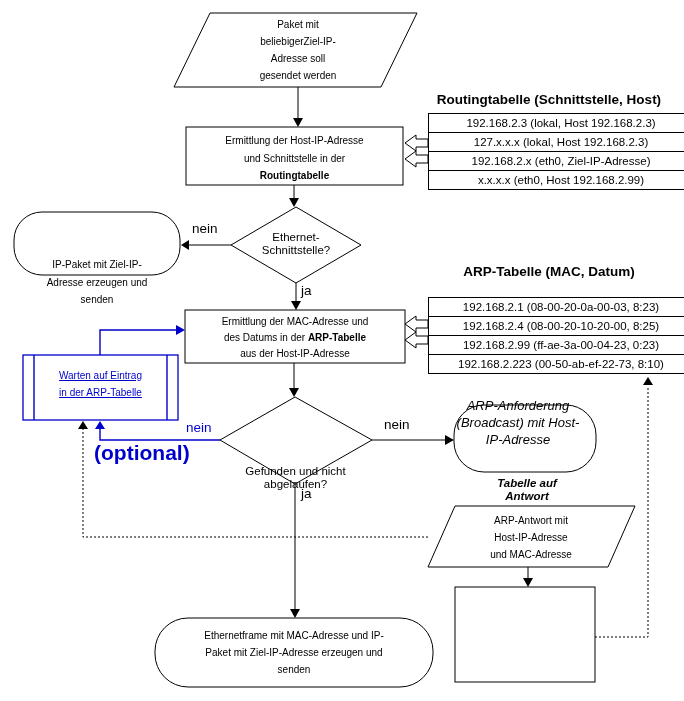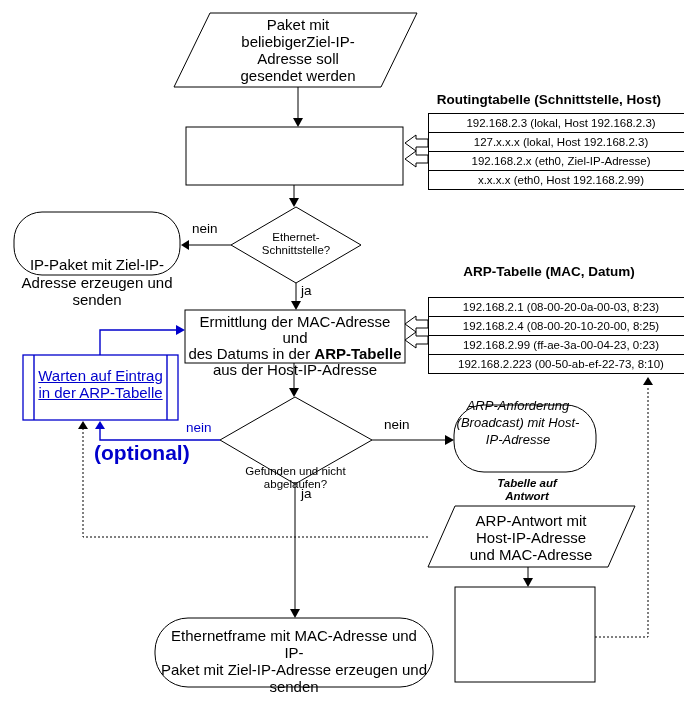--- a/index.html
+++ b/index.html
@@ -7,21 +7,21 @@
     font-family:"Liberation Sans",sans-serif;color:#000;overflow:hidden;}
   #wires{position:absolute;left:0;top:0;}
   .shape{fill:#fff;stroke:#000;stroke-width:1;}
   .wire{stroke:#000;stroke-width:1;fill:none;}
   .dotted{stroke-dasharray:2 2;}
   .head{fill:#000;stroke:none;}
   .hollow{fill:#fff;stroke:#000;stroke-width:1;}
   .blue-stroke{stroke:var(--accent);stroke-width:1.4;fill:none;}
   .blue-head{fill:var(--accent);stroke:none;}
   .blue-shape{fill:#fff;stroke:var(--accent);stroke-width:1.3;}
-  .txt{position:absolute;text-align:center;font-size:15px;line-height:17px;}
+  .txt{position:absolute;text-align:center;font-size:10px;line-height:17px;}
   .small{font-size:11.5px;line-height:13px;}
   .bold{font-weight:bold;}
   .blue-text{color:var(--accent);}
   .lbl{position:absolute;font-size:13.5px;}
   .tbl{position:absolute;width:266px;border-radius:7px;}
   .tbl-title{position:absolute;width:258px;text-align:center;font-weight:bold;font-size:13.5px;}
   .tbl-row{box-sizing:border-box;height:20px;border:1px solid #000;margin-top:-1px;
     background:#fff;font-size:11.5px;text-align:center;line-height:18px;}
   .tbl-row:first-child{margin-top:0;}
   .italic{font-style:italic;font-weight:bold;}
@@ -105,20 +105,25 @@
     </g>
   </svg>
 
   <div class="txt" style="left:198px;top:16px;width:200px;">
     <div>Paket mit</div>
     <div>beliebigerZiel-IP-</div>
     <div>Adresse soll</div>
     <div>gesendet werden</div>
   </div>
 
+  <div class="txt" style="left:187px;top:132px;width:215px;line-height:17.5px;">
+    <div>Ermittlung der Host-IP-Adresse</div>
+    <div>und Schnittstelle in der</div>
+    <div class="bold">Routingtabelle</div>
+  </div>
 
   <div class="tbl-title" style="left:420px;top:92px;">Routingtabelle (Schnittstelle, Host)</div>
   <div class="tbl" style="left:428px;top:113px;">
     <div class="tbl-row">192.168.2.3 (lokal, Host 192.168.2.3)</div>
     <div class="tbl-row">127.x.x.x (lokal, Host 192.168.2.3)</div>
     <div class="tbl-row">192.168.2.x (eth0, Ziel-IP-Adresse)</div>
     <div class="tbl-row">x.x.x.x (eth0, Host 192.168.2.99)</div>
   </div>
 
   <div class="txt small" style="left:246px;top:231px;width:100px;">

